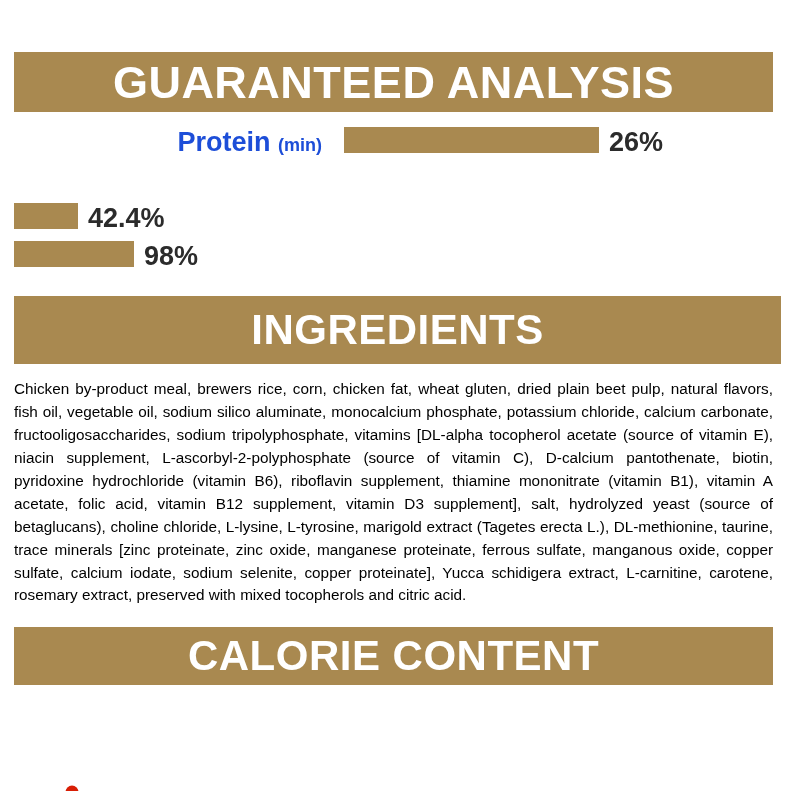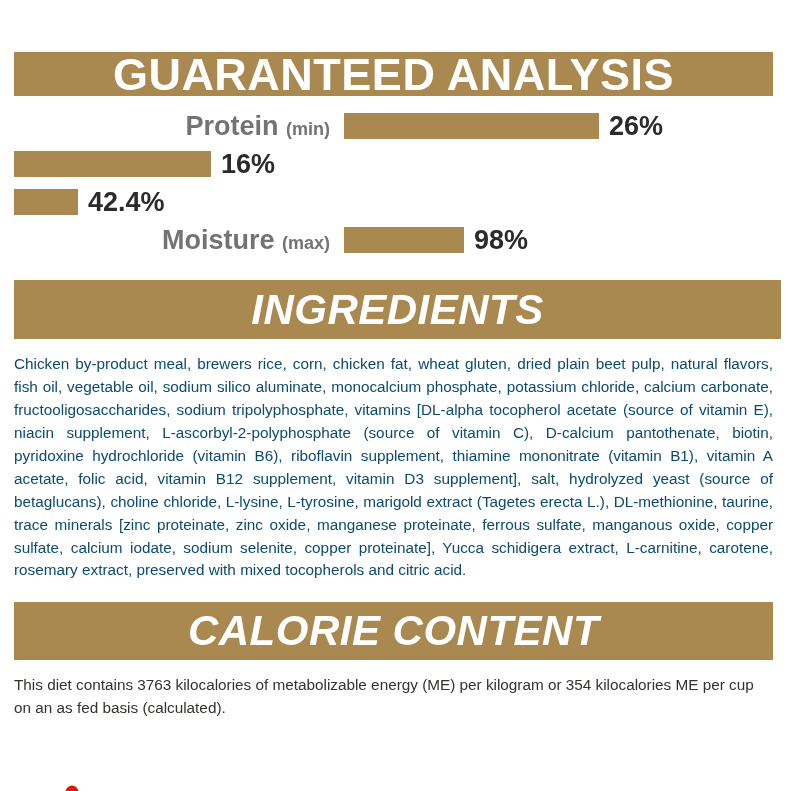--- a/index.html
+++ b/index.html
@@ -29,84 +29,81 @@
     text-align: center;
     font-weight: bold;
     letter-spacing: 0.5px;
     line-height: 1;
     display: flex;
     align-items: center;
     justify-content: center;
   }
   .bar-guaranteed {
     margin: 52px 14px 0 14px;
-    height: 44px;
+    height: 60px;
     font-size: 45px;
   }
   .bar-ingredients {
     margin: 22px 6px 0 14px;
-    height: 59px;
+    height: 68px;
     font-size: 42px;
-    font-style: italic;
   }
   .bar-calories {
     margin: 20px 14px 0 14px;
     height: 58px;
     font-size: 42px;
-    font-style: italic;
   }
 
   
   .ga-table {
     margin: 12px 14px 0 14px;
   }
   .ga-row {
     display: flex;
     align-items: center;
     height: 36px;
     margin-bottom: 2px;
   }
   .ga-label {
     width: 330px;
     text-align: right;
-    padding-right: 14px;
+    padding-right: 22px;
     box-sizing: border-box;
     font-size: 27px;
     font-weight: bold;
-    color: #737373;
+    color: #1d4ed8;
     white-space: nowrap;
   }
   .ga-label .qual {
     font-size: 18px;
     font-weight: bold;
   }
   .ga-barwrap {
     display: flex;
-    align-items: center;
     flex: 1;
   }
   .ga-bar {
     height: 26px;
     background: #a98950;
   }
   .ga-value {
     font-size: 27px;
     font-weight: bold;
     color: #2b2b2b;
     margin-left: 10px;
     white-space: nowrap;
   }
 
   
   .body-text {
     margin: 14px 14px 16px 14px;
     font-size: 15.3px;
     line-height: 1.5;
     text-align: justify;
-    color: #0c4a6e;
+    color: #000000;
   }
   .calorie-text {
     margin: 14px 14px 0 14px;
     font-size: 15.3px;
     line-height: 1.5;
     text-align: left;
     color: #35312e;
   }
 
   
@@ -145,53 +142,44 @@
         <span>Protein</span>
         <span class="qual">(min)</span>
       </div>
       <div class="ga-barwrap">
         <div class="ga-bar" style="width:255px"></div>
         <div class="ga-value">26%</div>
       </div>
     </div>
 
     <div class="ga-row">
-      <div class="ga-barwrap">
-        <div class="ga-bar" style="width:197px"></div>
-        <div class="ga-value">16%</div>
-      </div>
     </div>
 
     <div class="ga-row">
       <div class="ga-barwrap">
         <div class="ga-bar" style="width:64px"></div>
         <div class="ga-value">42.4%</div>
       </div>
     </div>
 
     <div class="ga-row">
-      <div class="ga-label">
-        <span>Moisture</span>
-        <span class="qual">(max)</span>
-      </div>
       <div class="ga-barwrap">
         <div class="ga-bar" style="width:120px"></div>
         <div class="ga-value">98%</div>
       </div>
     </div>
 
   </div>
 
   <div class="section-bar bar-ingredients">INGREDIENTS</div>
 
   <div class="body-text">Chicken by-product meal, brewers rice, corn, chicken fat, wheat gluten, dried plain beet pulp, natural flavors, fish oil, vegetable oil, sodium silico aluminate, monocalcium phosphate, potassium chloride, calcium carbonate, fructooligosaccharides, sodium tripolyphosphate, vitamins [DL-alpha tocopherol acetate (source of vitamin E), niacin supplement, L-ascorbyl-2-polyphosphate (source of vitamin C), D-calcium pantothenate, biotin, pyridoxine hydrochloride (vitamin B6), riboflavin supplement, thiamine mononitrate (vitamin B1), vitamin A acetate, folic acid, vitamin B12 supplement, vitamin D3 supplement], salt, hydrolyzed yeast (source of betaglucans), choline chloride, L-lysine, L-tyrosine, marigold extract (Tagetes erecta L.), DL-methionine, taurine, trace minerals [zinc proteinate, zinc oxide, manganese proteinate, ferrous sulfate, manganous oxide, copper sulfate, calcium iodate, sodium selenite, copper proteinate], Yucca schidigera extract, L-carnitine, carotene, rosemary extract, preserved with mixed tocopherols and citric acid.</div>
 
   <div class="section-bar bar-calories">CALORIE CONTENT</div>
 
-  <div class="calorie-text">This diet contains 3763 kilocalories of metabolizable energy (ME) per kilogram or 354 kilocalories ME per cup on an as fed basis (calculated).</div>
 
   <div class="footer">
     <div class="footer-logo">
       <div class="crown">
         <svg viewBox="0 0 76 46" width="76" height="46" aria-hidden="true">
           <g fill="#d81e05">
             <ellipse cx="10" cy="13" rx="6" ry="6"></ellipse>
             <ellipse cx="38" cy="7" rx="6.5" ry="6.5"></ellipse>
             <ellipse cx="66" cy="13" rx="6" ry="6"></ellipse>
             <path d="M6 20 C14 32, 62 32, 70 20 L70 30 C62 38, 14 38, 6 30 Z"></path>

